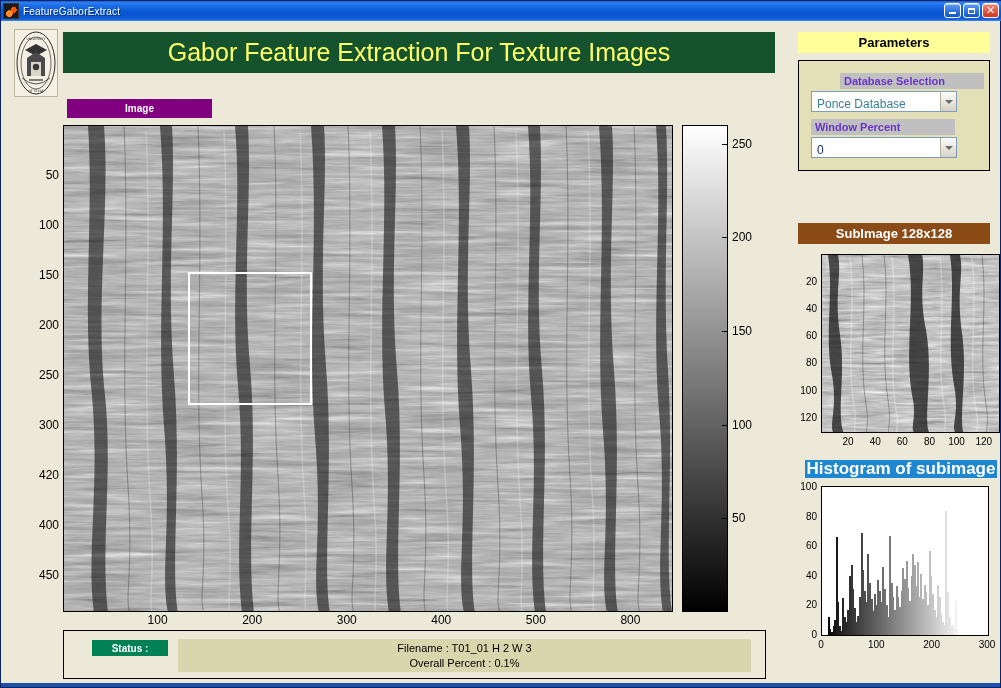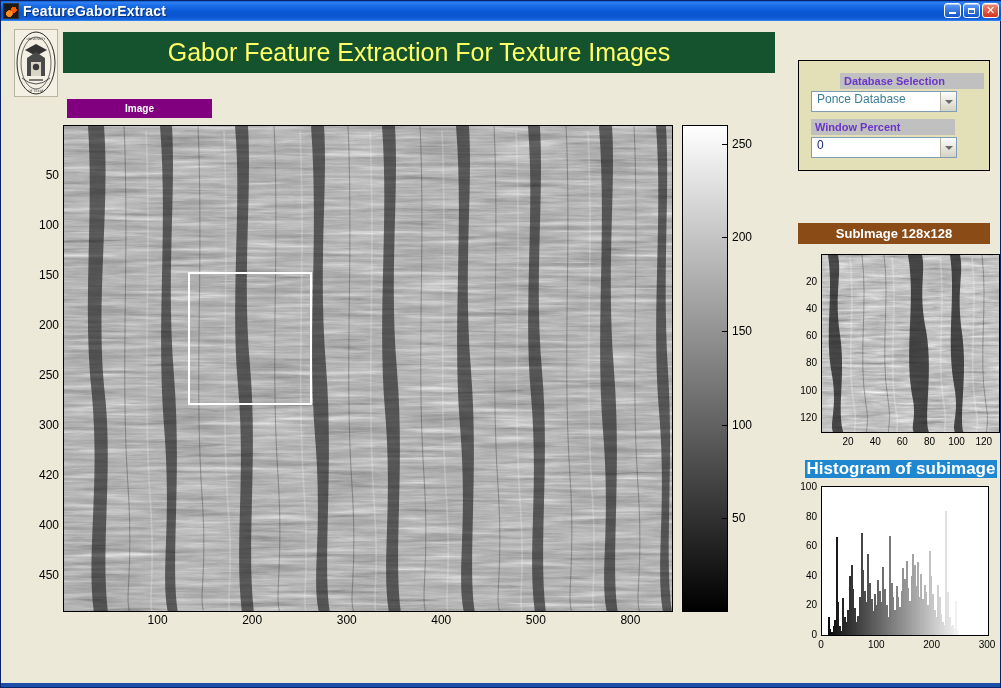--- a/index.html
+++ b/index.html
@@ -38,21 +38,21 @@
   #app-icon::before {
     content: "";
     position: absolute; left: 2px; top: 2px;
     width: 11px; height: 11px;
     background:
       radial-gradient(circle at 30% 70%, #ff8a1f 0 30%, transparent 31%),
       radial-gradient(circle at 70% 35%, #ff5a00 0 28%, transparent 29%),
       radial-gradient(circle at 50% 50%, #e84a00 0 22%, transparent 23%);
   }
   #window-title {
-    color: #fff; font-size: 14px; font-weight: bold;
+    color: #fff; font-size: 10px; font-weight: normal;
     text-shadow: 1px 1px 0 rgba(0,0,0,.45);
     letter-spacing: .2px;
     white-space: nowrap;
   }
   #win-buttons {
     position: absolute; right: 3px; top: 2px;
     display: flex; gap: 2px;
   }
   .winbtn {
     width: 17px; height: 15px;
@@ -224,21 +224,21 @@
     color: #6a35c8;
     font-size: 11px; font-weight: bold;
     display: flex; align-items: center;
     padding-left: 4px;
   }
   .param-dd {
     position: absolute; left: 12px;
     width: 146px; height: 21px;
     background: #ffffff;
     border: 1px solid #7f9db9;
-    display: flex; align-items: flex-start;
+    display: flex; align-items: flex-end;
   }
   .param-dd .dd-val {
     flex: 1 1 auto;
     padding-left: 5px;
     font-size: 12px;
     white-space: nowrap; overflow: hidden;
   }
   .param-dd .dd-arrow {
     flex: 0 0 auto;
     width: 16px; height: 19px;
@@ -466,23 +466,31 @@
         <div class="cb-tick" style="top: 112.385px;">200</div>
         <div class="cb-mark" style="top: 112.385px;"></div>
         <div class="cb-tick" style="top: 206.038px;">150</div>
         <div class="cb-mark" style="top: 206.038px;"></div>
         <div class="cb-tick" style="top: 299.692px;">100</div>
         <div class="cb-mark" style="top: 299.692px;"></div>
         <div class="cb-tick" style="top: 393.346px;">50</div>
         <div class="cb-mark" style="top: 393.346px;"></div>
       </div>
 
+    <div id="status-panel">
+      <div id="status-badge">Status :</div>
+      <div id="status-text">
+        <span>Filename : T01_01   H 2   W 3</span>
+        <span>Overall Percent : 0.1%</span>
+      </div>
+    </div>
 
     <div id="right-panel">
 
+      <div id="params-header">Parameters</div>
 
       <div id="params-box">
         <div class="param-label" style="top:12px;margin-left:29px;">Database Selection</div>
         <div class="param-dd" style="top:30px;">
           <span class="dd-val" style="color:#3a7e96;">Ponce Database</span>
           <span class="dd-arrow">
               <i class="arrow-tri"></i>
             </span>
         </div>
         <div class="param-label" style="top:58px;">Window Percent</div>

